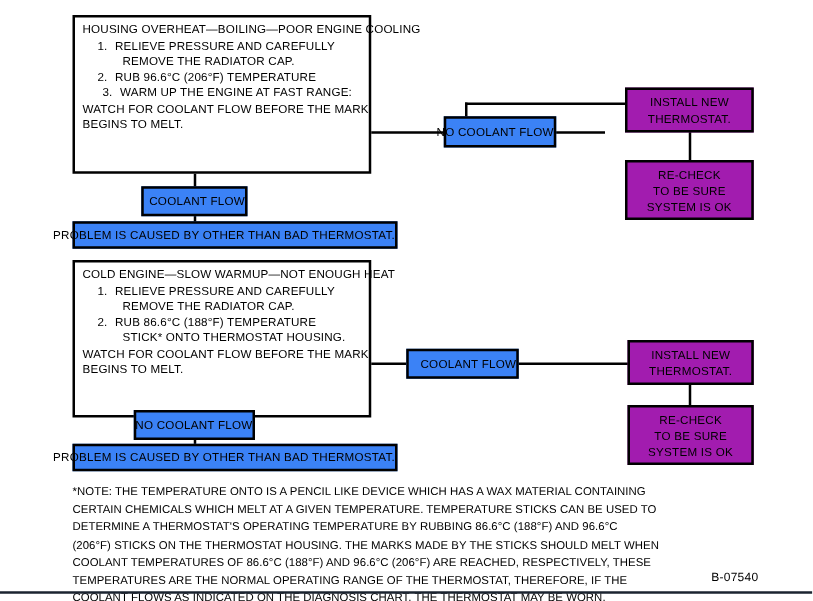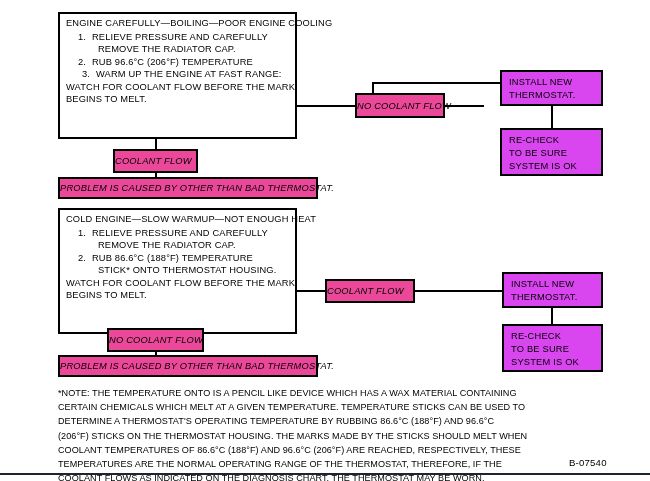--- a/index.html
+++ b/index.html
@@ -56,41 +56,41 @@
   .tail-line {
     font-size: 9.3px;
     letter-spacing: 0.15px;
     white-space: nowrap;
     line-height: 12.4px;
   }
   .small-box {
     position: absolute;
     box-sizing: border-box;
     border: 2px solid #000;
-    background: #ec4899;
+    background: #3b82f6;
     display: flex;
     align-items: center;
-    justify-content: flex-start;
+    justify-content: flex-end;
     font-size: 9.3px;
     letter-spacing: 0.2px;
     white-space: nowrap;
     z-index: 3;
-    font-style: italic;
   }
   .stack-box {
     position: absolute;
     box-sizing: border-box;
     border: 2px solid #000;
-    background: #d946ef;
+    background: #a21caf;
     padding: 4px 7px;
     font-size: 9.3px;
     letter-spacing: 0.2px;
     line-height: 12.8px;
     white-space: nowrap;
     z-index: 3;
+    text-align: center;
   }
   .conn {
     position: absolute;
     background: #000;
     z-index: 1;
   }
   .note {
     position: absolute;
     font-size: 9.1px;
     letter-spacing: 0.05px;
@@ -125,21 +125,21 @@
   <div class="conn" style="left:372px; top:82px; width:130px; height:2px;"></div>
 
   <div class="conn" style="left:551px; top:105px; width:2px; height:24px;"></div>
 
   <div class="conn" style="left:155px; top:137px; width:2px; height:13px;"></div>
 
   <div class="conn" style="left:155px; top:165px; width:2px; height:13px;"></div>
 
   <div class="box" style="left:58px; top:12px; width:239px; height:127px;">
     <div class="box-inner">
-      <div class="title-line">ENGINE CAREFULLY—BOILING—POOR ENGINE COOLING</div>
+      <div class="title-line">HOUSING OVERHEAT—BOILING—POOR ENGINE COOLING</div>
       <div class="step">
         <span class="num">1.</span><span>RELIEVE PRESSURE AND CAREFULLY</span>
       </div>
       <div class="step">
         <span class="cont">REMOVE THE RADIATOR CAP.</span>
       </div>
       <div class="step">
         <span class="num">2.</span><span>RUB 96.6°C (206°F) TEMPERATURE</span>
       </div>
       <div class="step">

